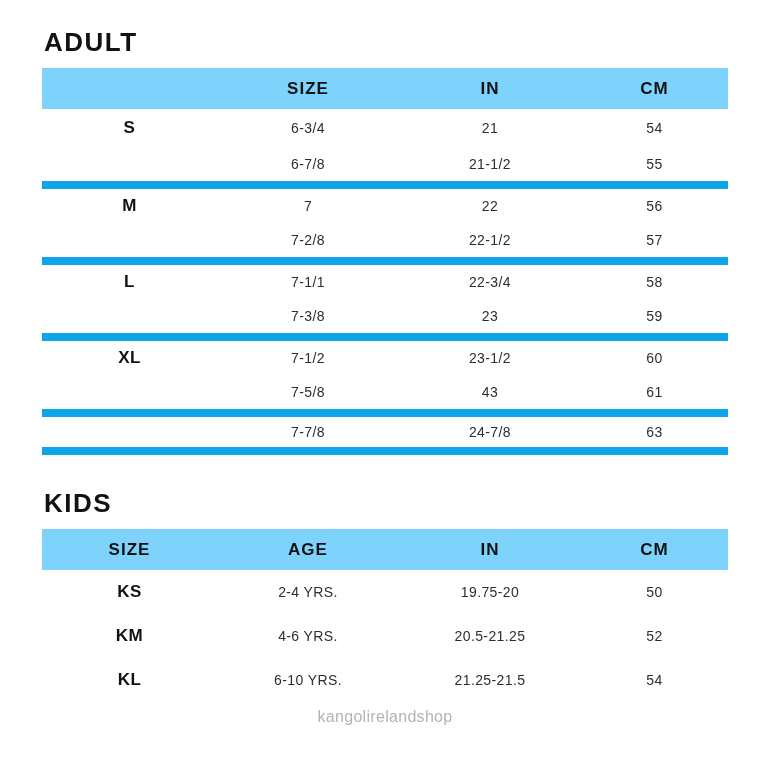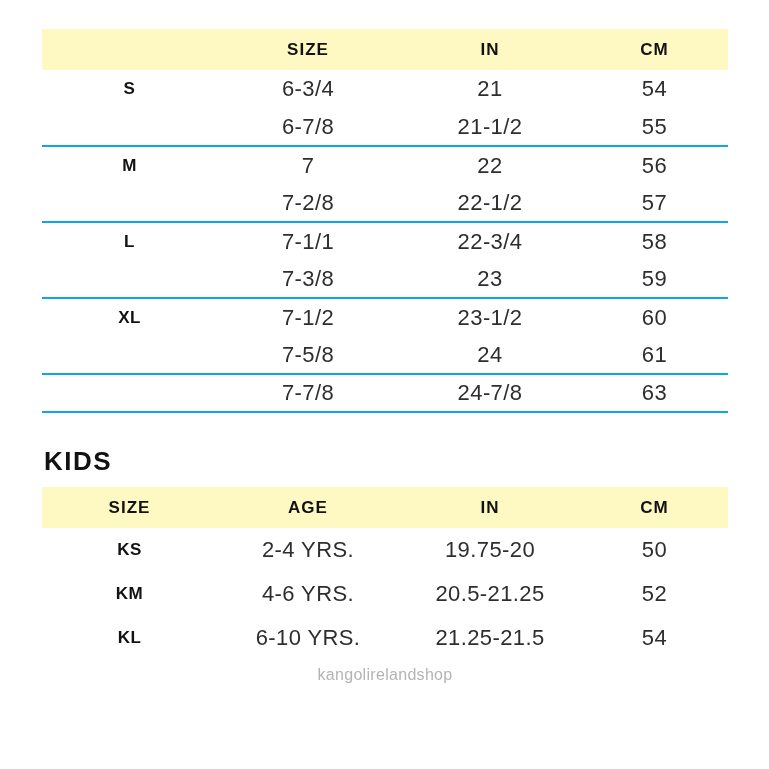--- a/index.html
+++ b/index.html
@@ -24,64 +24,65 @@
 
   table { width: 686px; border-collapse: collapse; table-layout: fixed; }
   th, td { padding: 0; text-align: center; vertical-align: middle; }
 
   col.c1 { width: 175px; }
   col.c2 { width: 182px; }
   col.c3 { width: 182px; }
   col.c4 { width: 147px; }
 
   thead th {
-    background: #fef9c3;
+    background: #7dd3fc;
     height: 41px;
     font-size: 17px;
     font-weight: 800;
     letter-spacing: 1px;
     color: #121212;
   }
 
   .adult-table tbody td { height: 38px; }
   .kids-table  tbody td { height: 44px; }
 
   .value-cell {
-    font-size: 22px;
+    font-size: 14px;
     font-weight: 300;
     color: #2e2e2e;
     letter-spacing: 0.4px;
   }
   .label-cell {
     font-size: 17px;
     font-weight: 800;
     letter-spacing: 0.5px;
     color: #121212;
   }
 
-  tbody.size-group tr.group-last td { border-bottom: 2px solid #0ea5e9; }
+  tbody.size-group tr.group-last td { border-bottom: 8px solid #0ea5e9; }
 
   .kids-section { margin-top: 35px; }
 
   .watermark {
     width: 686px;
     text-align: center;
     font-size: 16px;
     font-weight: 400;
     color: #b4b4b4;
     letter-spacing: 0.3px;
     margin-top: 6px;
   }
 </style>
 </head>
 <body>
 
 <div class="page">
 
   <section>
+    <h1 class="section-title">ADULT</h1>
 
     <table class="adult-table">
       <colgroup>
           <col class="c1">
           <col class="c2">
           <col class="c3">
           <col class="c4">
         </colgroup>
       <thead>
         <tr>
@@ -140,21 +141,21 @@
       <tbody class="size-group">
         <tr>
           <td class="label-cell">XL</td>
           <td class="value-cell">7-1/2</td>
           <td class="value-cell">23-1/2</td>
           <td class="value-cell">60</td>
         </tr>
         <tr class="group-last">
           <td class="label-cell"></td>
           <td class="value-cell">7-5/8</td>
-          <td class="value-cell">24</td>
+          <td class="value-cell">43</td>
           <td class="value-cell">61</td>
         </tr>
       </tbody>
 
       <tbody class="size-group">
         <tr class="group-last">
           <td class="label-cell"></td>
           <td class="value-cell">7-7/8</td>
           <td class="value-cell">24-7/8</td>
           <td class="value-cell">63</td>

